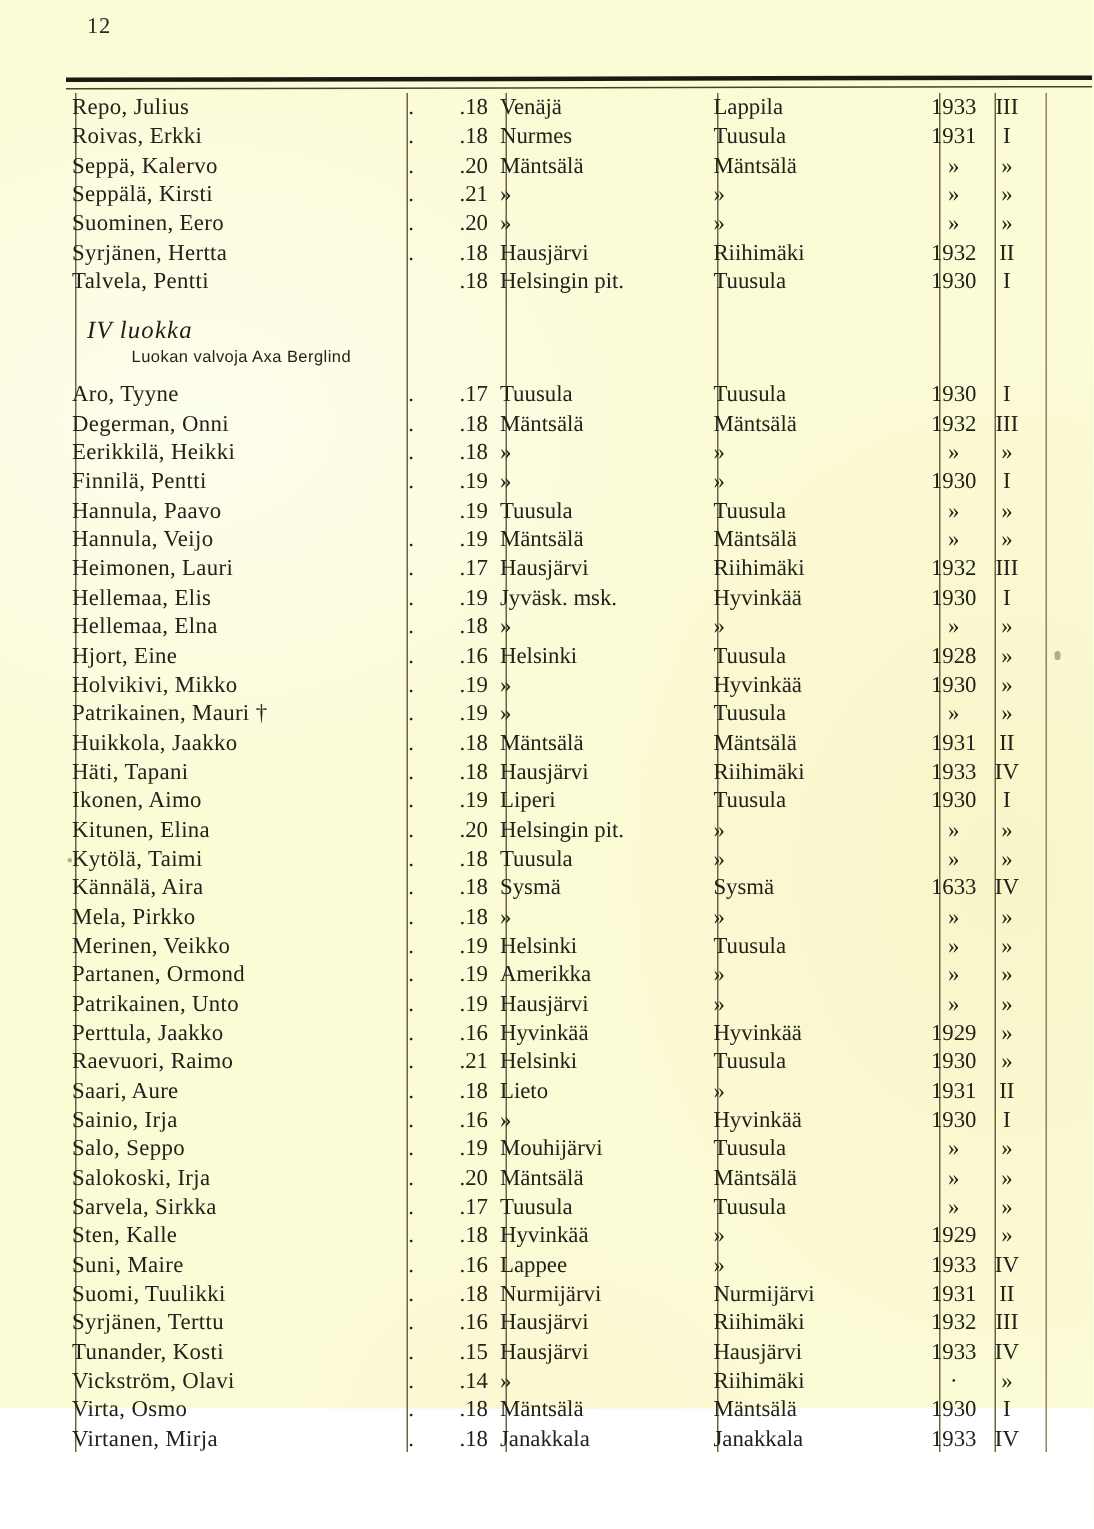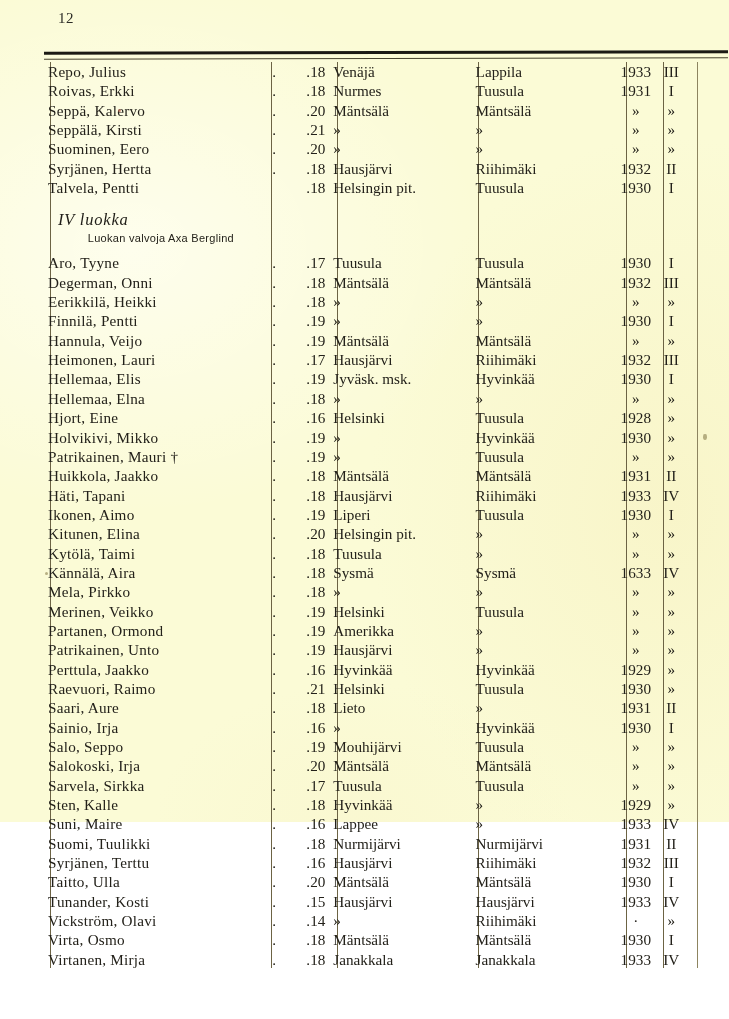--- a/index.html
+++ b/index.html
@@ -12,21 +12,21 @@
     height: 1019px;
     position: relative;
     overflow: hidden;
     font-family: "Liberation Serif", serif;
   }
 
   #page {
     position: absolute;
     left: 0; top: 0;
     width: 729px;
-    height: 822px;
+    height: 939px;
     background: #fbfbd6;
     background-image:
       radial-gradient(ellipse 500px 380px at 18% 30%, rgba(255,255,245,0.75), rgba(255,255,245,0) 70%),
       radial-gradient(ellipse 420px 520px at 92% 62%, rgba(246,240,190,0.55), rgba(246,240,190,0) 72%),
       radial-gradient(ellipse 300px 200px at 50% 100%, rgba(249,246,205,0.6), rgba(249,246,205,0) 70%);
   }
 
   
   #folio {
     position: absolute;
@@ -258,20 +258,29 @@
         <tr>
           <td class="c-name">Finnilä,  Pentti</td>
           <td class="c-dot lead">.</td>
           <td class="c-num">.19</td>
           <td class="c-born ditto">»</td>
           <td class="c-home ditto">»</td>
           <td class="c-year">1930</td>
           <td class="c-cls">I</td>
         </tr>
         <tr>
+          <td class="c-name">Hannula,  Paavo</td>
+          <td class="c-dot lead"></td>
+          <td class="c-num">.19</td>
+          <td class="c-born">Tuusula</td>
+          <td class="c-home">Tuusula</td>
+          <td class="c-year ditto">»</td>
+          <td class="c-cls ditto">»</td>
+        </tr>
+        <tr>
           <td class="c-name">Hannula,  Veijo</td>
           <td class="c-dot lead">.</td>
           <td class="c-num">.19</td>
           <td class="c-born">Mäntsälä</td>
           <td class="c-home">Mäntsälä</td>
           <td class="c-year ditto">»</td>
           <td class="c-cls ditto">»</td>
         </tr>
         <tr>
           <td class="c-name">Heimonen,  Lauri</td>
@@ -510,29 +519,20 @@
         <tr>
           <td class="c-name">Syrjänen,  Terttu</td>
           <td class="c-dot lead">.</td>
           <td class="c-num">.16</td>
           <td class="c-born">Hausjärvi</td>
           <td class="c-home">Riihimäki</td>
           <td class="c-year">1932</td>
           <td class="c-cls">III</td>
         </tr>
         <tr>
-          <td class="c-name">Taitto,  Ulla</td>
-          <td class="c-dot lead">.</td>
-          <td class="c-num">.20</td>
-          <td class="c-born">Mäntsälä</td>
-          <td class="c-home">Mäntsälä</td>
-          <td class="c-year">1930</td>
-          <td class="c-cls">I</td>
-        </tr>
-        <tr>
           <td class="c-name">Tunander,  Kosti</td>
           <td class="c-dot lead">.</td>
           <td class="c-num">.15</td>
           <td class="c-born">Hausjärvi</td>
           <td class="c-home">Hausjärvi</td>
           <td class="c-year">1933</td>
           <td class="c-cls">IV</td>
         </tr>
         <tr>
           <td class="c-name">Vickström,  Olavi</td>

